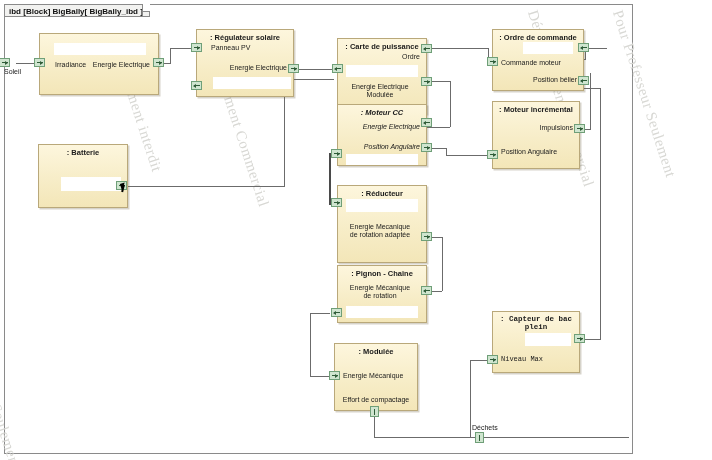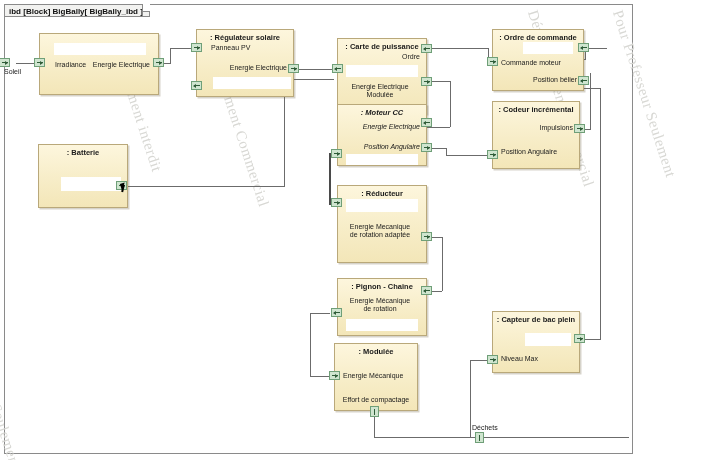--- a/index.html
+++ b/index.html
@@ -202,54 +202,54 @@
     <div class="ptitle">: Moteur CC</div>
     <div class="plabel" style="right:6px;top:18px;">Energie Electrique</div>
     <div class="plabel" style="right:6px;top:38px;">Position Angulaire</div>
     <div class="pfield" style="left:8px;top:49px;width:72px;height:11px;"></div>
   </div>
   <div class="port in left" style="left:421px;top:118px;"></div>
   <div class="port out" style="left:421px;top:143px;"></div>
   <div class="port in" style="left:331px;top:149px;"></div>
 
   <div class="part" style="left:492px;top:101px;width:88px;height:68px;">
-    <div class="ptitle">: Codeur incrémental</div>
+    <div class="ptitle">: Moteur incrémental</div>
     <div class="plabel" style="right:6px;top:22px;">Impulsions</div>
     <div class="plabel" style="left:8px;top:46px;">Position Angulaire</div>
   </div>
   <div class="port out" style="left:574px;top:124px;"></div>
   <div class="port in" style="left:487px;top:150px;"></div>
 
   <div class="part" style="left:337px;top:185px;width:90px;height:78px;">
     <div class="ptitle">: Réducteur</div>
     <div class="pfield" style="left:8px;top:13px;width:72px;height:13px;"></div>
     <div class="plabel ctr" style="left:0;right:4px;top:37px;">Energie Mecanique</div>
     <div class="plabel ctr" style="left:0;right:4px;top:45px;">de rotation adaptée</div>
   </div>
   <div class="port in" style="left:331px;top:198px;"></div>
   <div class="port out" style="left:421px;top:232px;"></div>
 
-  <div class="part" style="left:337px;top:278px;width:90px;height:58px;">
+  <div class="part" style="left:337px;top:265px;width:90px;height:58px;">
     <div class="ptitle">: Pignon - Chaîne</div>
     <div class="plabel ctr" style="left:0;right:4px;top:18px;">Energie Mécanique</div>
     <div class="plabel ctr" style="left:0;right:4px;top:26px;">de rotation</div>
     <div class="pfield" style="left:8px;top:40px;width:72px;height:12px;"></div>
   </div>
   <div class="port in left" style="left:421px;top:286px;"></div>
   <div class="port in left" style="left:331px;top:308px;"></div>
 
   <div class="part" style="left:334px;top:343px;width:84px;height:68px;">
     <div class="ptitle">: Modulée</div>
     <div class="plabel" style="left:8px;top:28px;">Energie Mécanique</div>
     <div class="plabel ctr" style="left:0;right:0;top:52px;">Effort de compactage</div>
   </div>
   <div class="port in" style="left:329px;top:371px;"></div>
   <div class="port vert" style="left:370px;top:406px;"></div>
 
-  <div class="part" style="left:492px;top:311px;width:88px;height:62px;">
+  <div class="part" style="left:492px;top:311px;width:88px;height:62px;font-family:Liberation Mono, monospace;">
     <div class="ptitle">: Capteur de bac plein</div>
     <div class="pfield" style="left:32px;top:21px;width:46px;height:13px;"></div>
     <div class="plabel" style="left:8px;top:43px;">Niveau Max</div>
   </div>
   <div class="port out" style="left:574px;top:334px;"></div>
   <div class="port in" style="left:487px;top:355px;"></div>
 
   <div class="port in" style="left:-1px;top:58px;"></div>
   <div class="edge-lbl" style="left:4px;top:68px;">Soleil</div>
 

